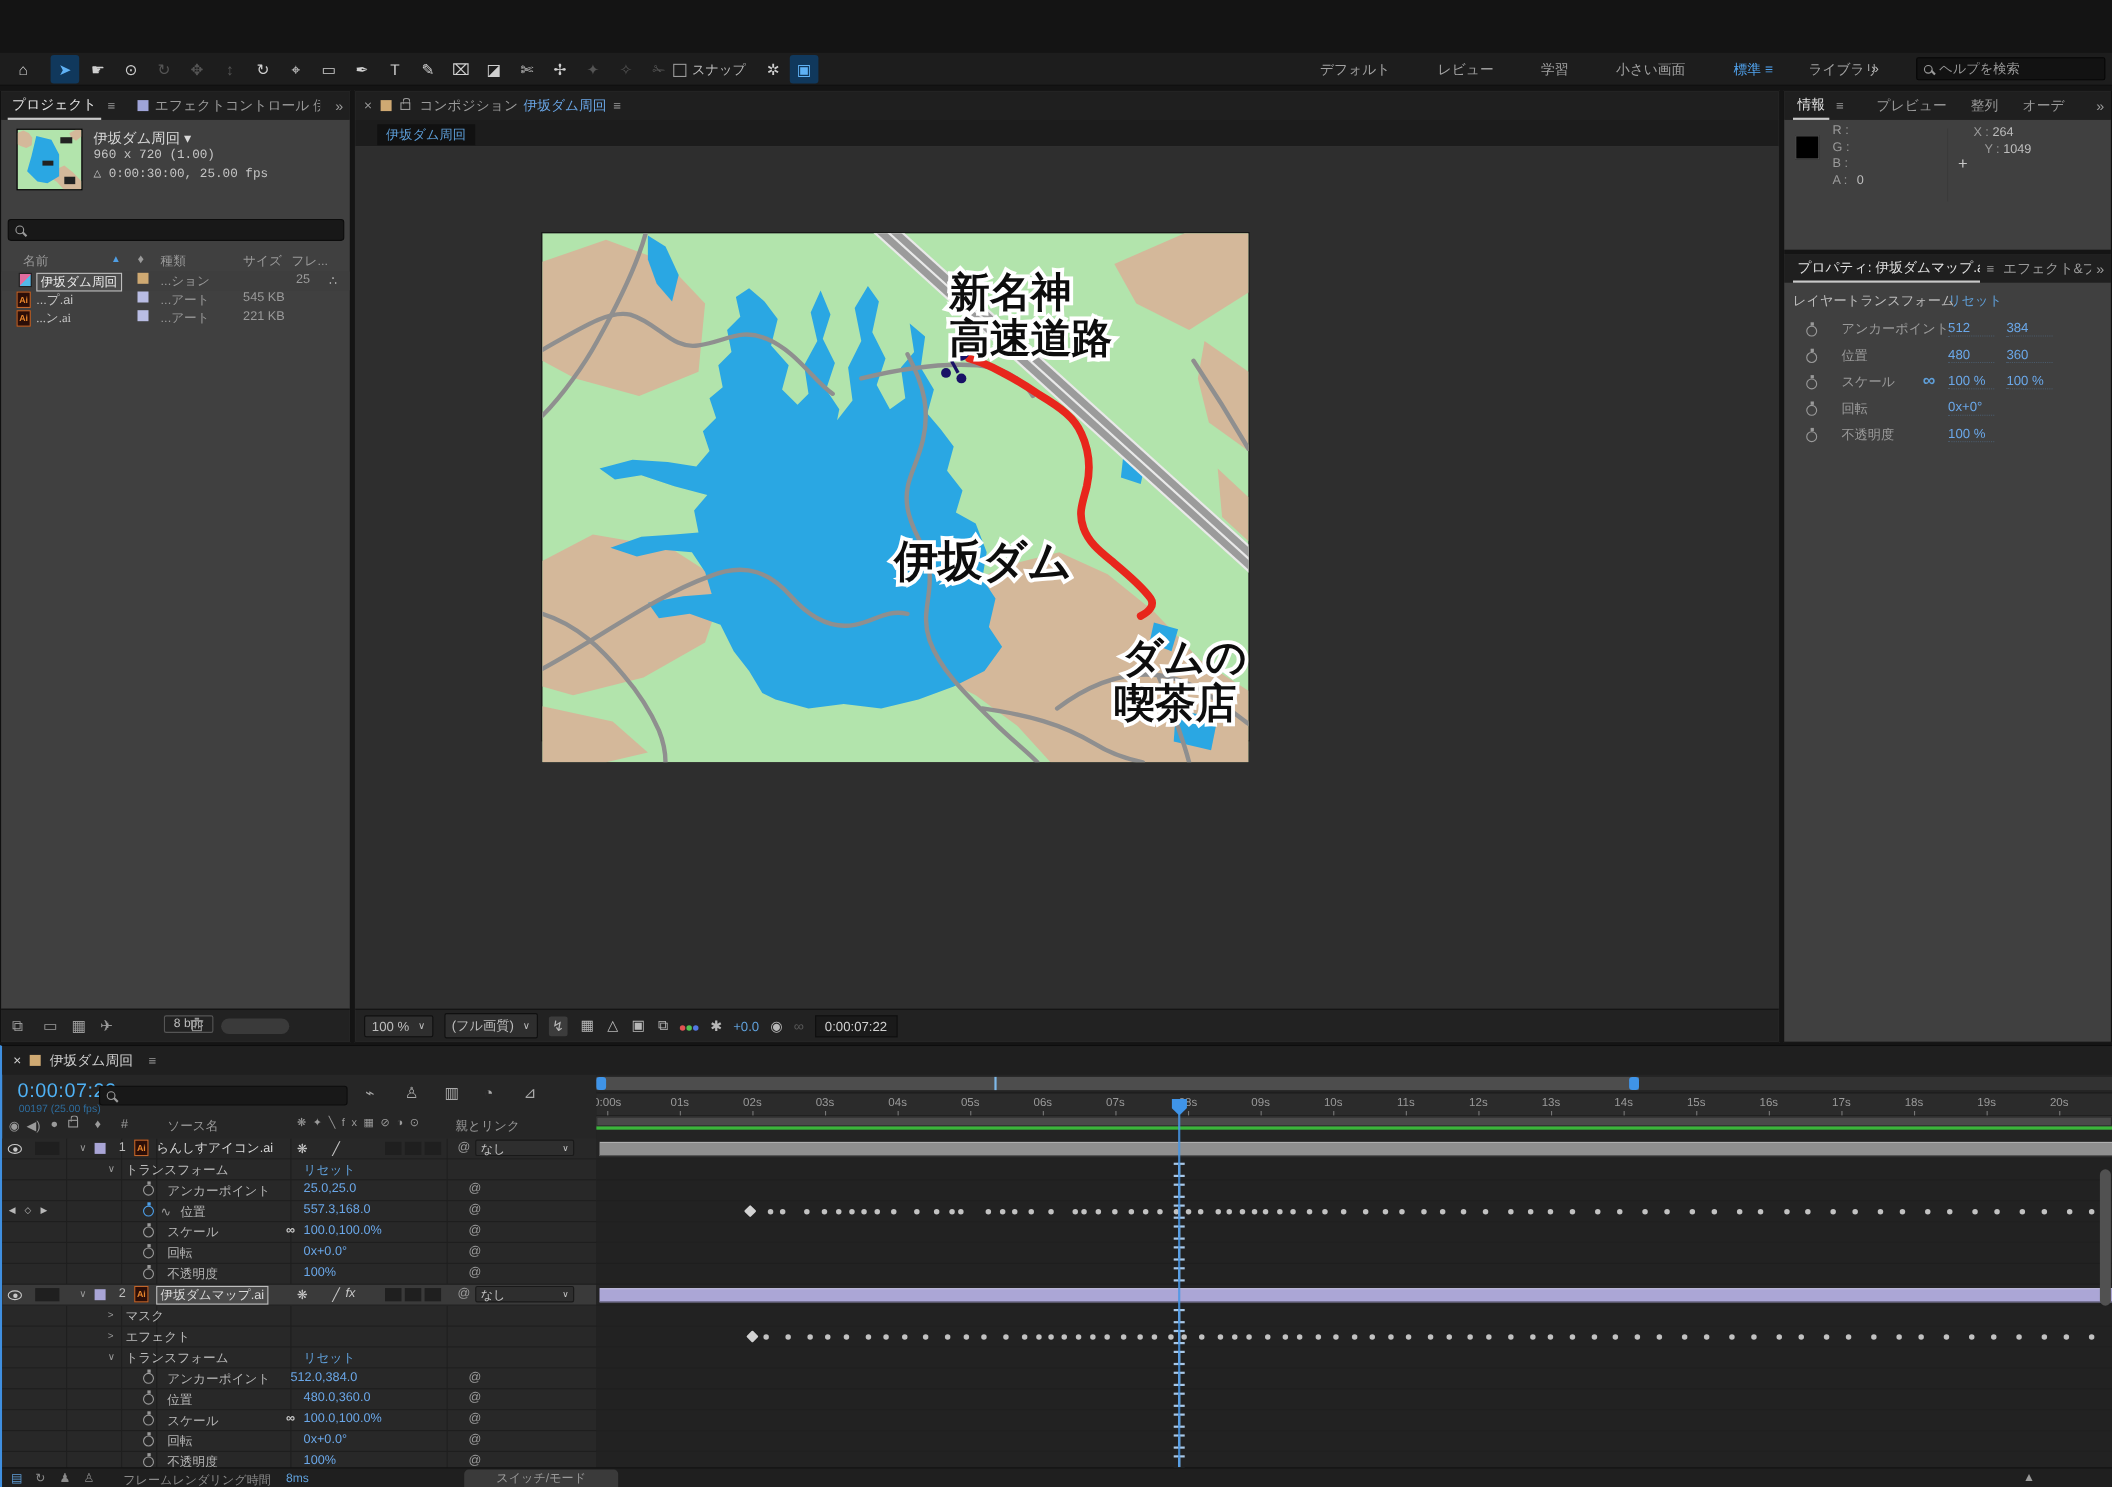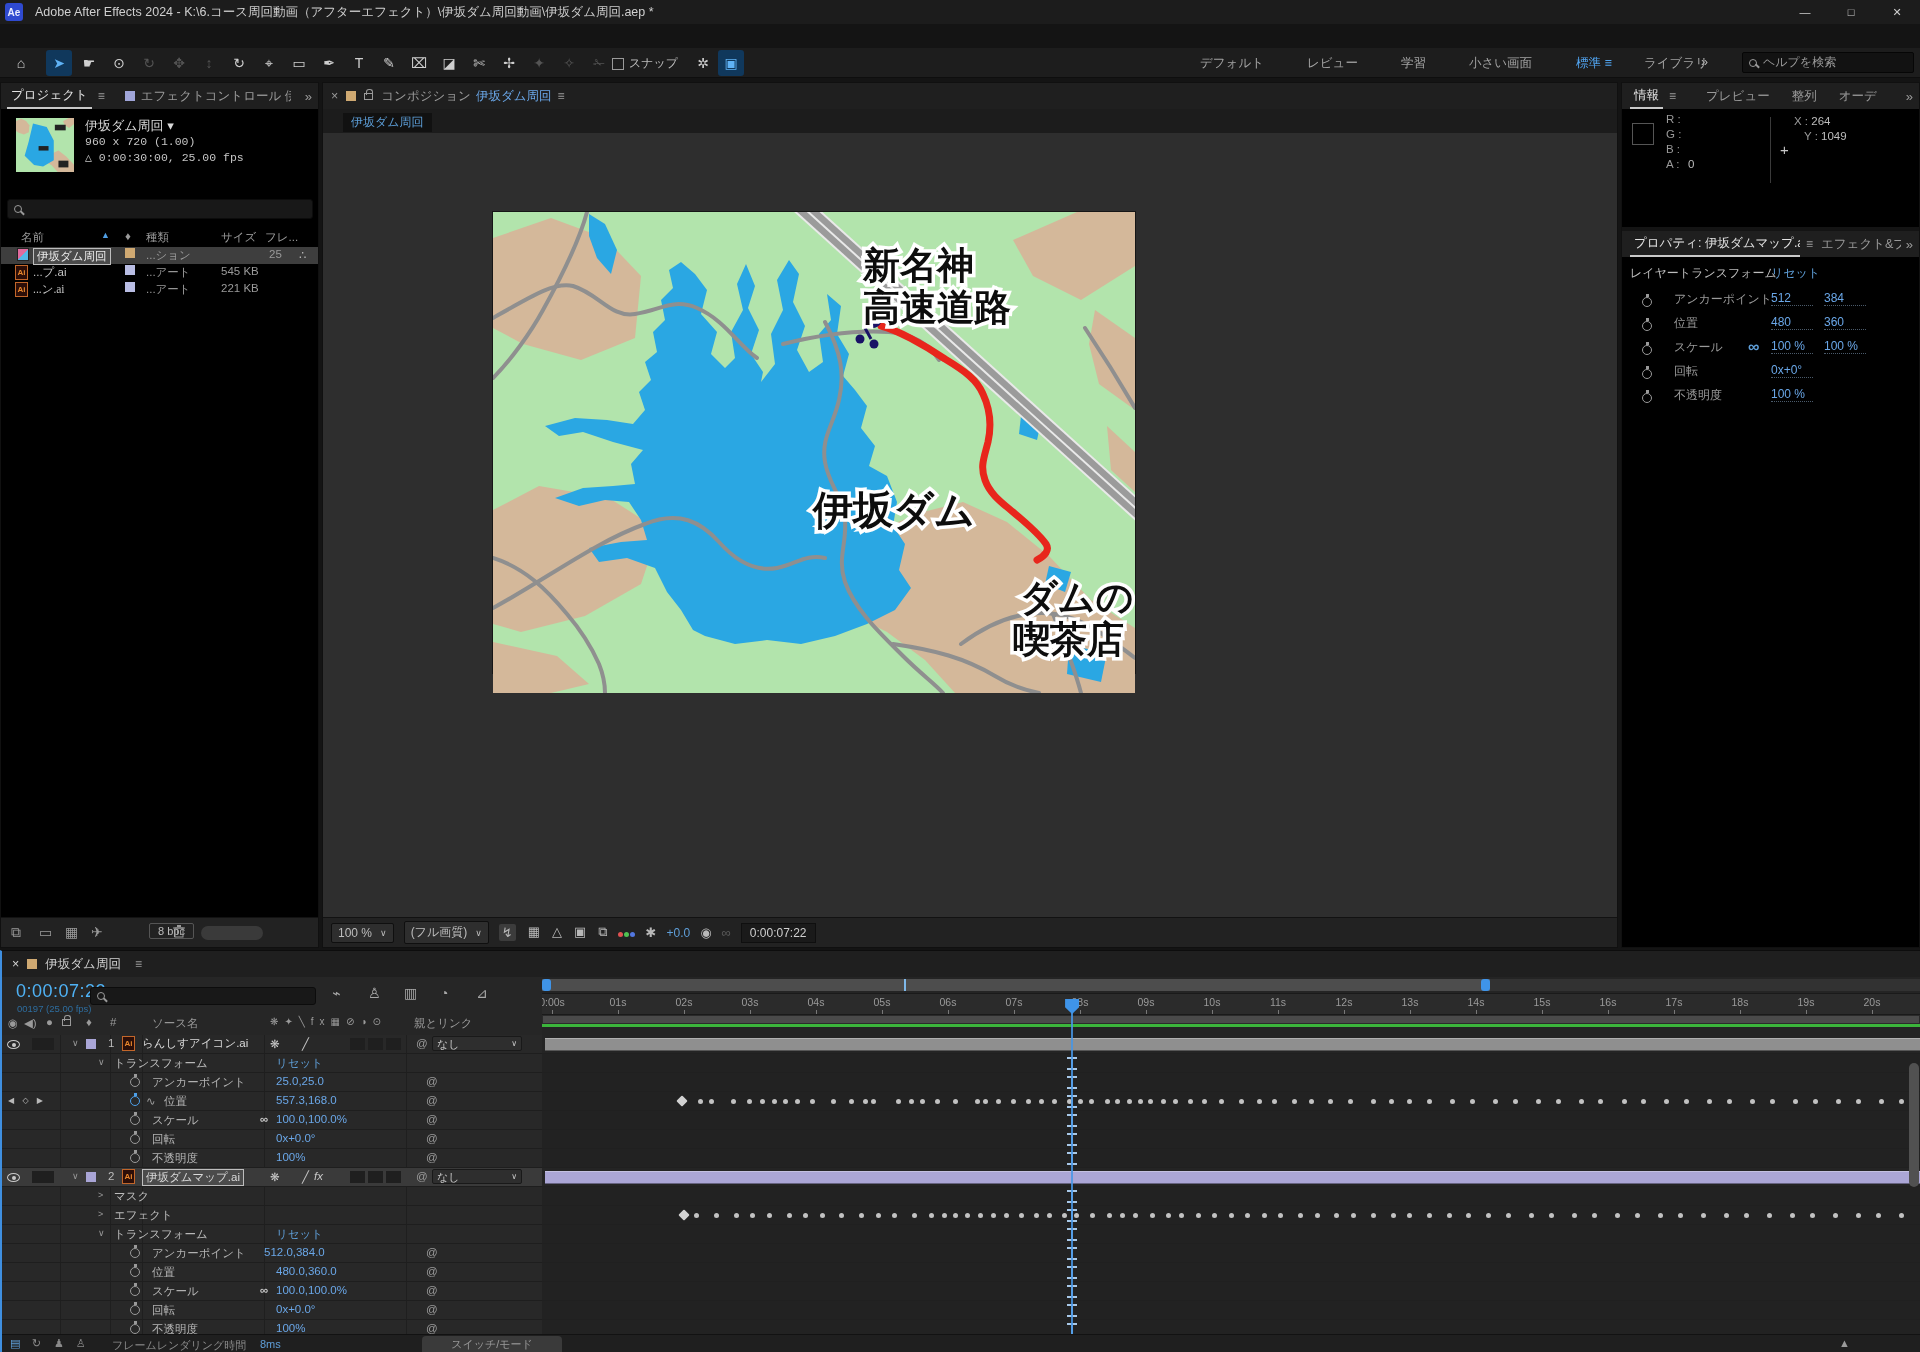--- a/index.html
+++ b/index.html
@@ -31,21 +31,21 @@
   .workspace-tab { position:absolute; top:7px; font-size:12.5px; color:#a3a3a3; }
   .workspace-tab.active { color:#51a4f0; }
   .help-search { position:absolute; right:6px; top:4px; width:172px; height:21px; background:#121212;
     border:1px solid #060606; border-radius:2px; display:flex; align-items:center; padding-left:6px; gap:6px;
     font-size:12px; color:#9a9a9a; }
   .mag { width:8px; height:8px; border:1.5px solid #9a9a9a; border-radius:50%; position:relative; flex:none;}
   .mag:after { content:""; position:absolute; width:5px; height:1.5px; background:#9a9a9a;
     transform:rotate(45deg); right:-4px; bottom:-1px; }
 
   
-  .panel { position:absolute; background:#000000; border:1px solid #101010; }
+  .panel { position:absolute; background:#404040; border:1px solid #101010; }
   .ptabs { position:absolute; left:0; top:0; right:0; height:26px; background:#1f1f1f;
     display:flex; align-items:center; font-size:12.5px; color:#9a9a9a; }
   .ptab-active { color:#e2e2e2; border-bottom:2px solid #c9c9c9; height:26px; line-height:24px; padding:0 4px; }
   .hamb { color:#9a9a9a; margin:0 8px 0 6px; font-size:12px; }
   .chev-right { position:absolute; right:6px; color:#9a9a9a; font-size:13px; }
 
   
   .thumb { position:absolute; left:14px; top:34px; width:60px; height:56px; border:1px solid #000; }
   .pv-name { position:absolute; left:84px; top:34px; font-size:13px; color:#dadada; }
   .pv-line { position:absolute; left:84px; font-size:11.5px; color:#c4c4c4;font-family:Liberation Mono, monospace; }
@@ -137,29 +137,20 @@
   .vscroll { position:absolute; right:1px; top:86px; width:10px; height:124px; background:#515151; border-radius:5px;}
   .stopwatch-col { position:absolute; top:4px; }
   .kfnav { position:absolute; top:4px; font-size:8px; color:#b8b8b8; letter-spacing:3px; }
   .trash { width:12px; height:13px; }
 </style>
 </head>
 <body>
 
 <div class="app">
 
-  <div class="titlebar">
-    <div class="ae-badge">Ae</div>
-    <div class="win-title">Adobe After Effects 2024 - K:\6.コース周回動画（アフターエフェクト）\伊坂ダム周回動画\伊坂ダム周回.aep *</div>
-    <div class="win-controls">
-      <div class="win-btn">—</div>
-      <div class="win-btn">□</div>
-      <div class="win-btn">✕</div>
-    </div>
-  </div>
 
 
   <div class="toolbar" id="toolbarEl">
     <div class="snap-box" style="left:612px">
       <span class="snap-square"></span>
       <span>スナップ</span>
     </div>
     <div class="help-search">
       <span class="mag"></span>
       <span>ヘルプを検索</span>

